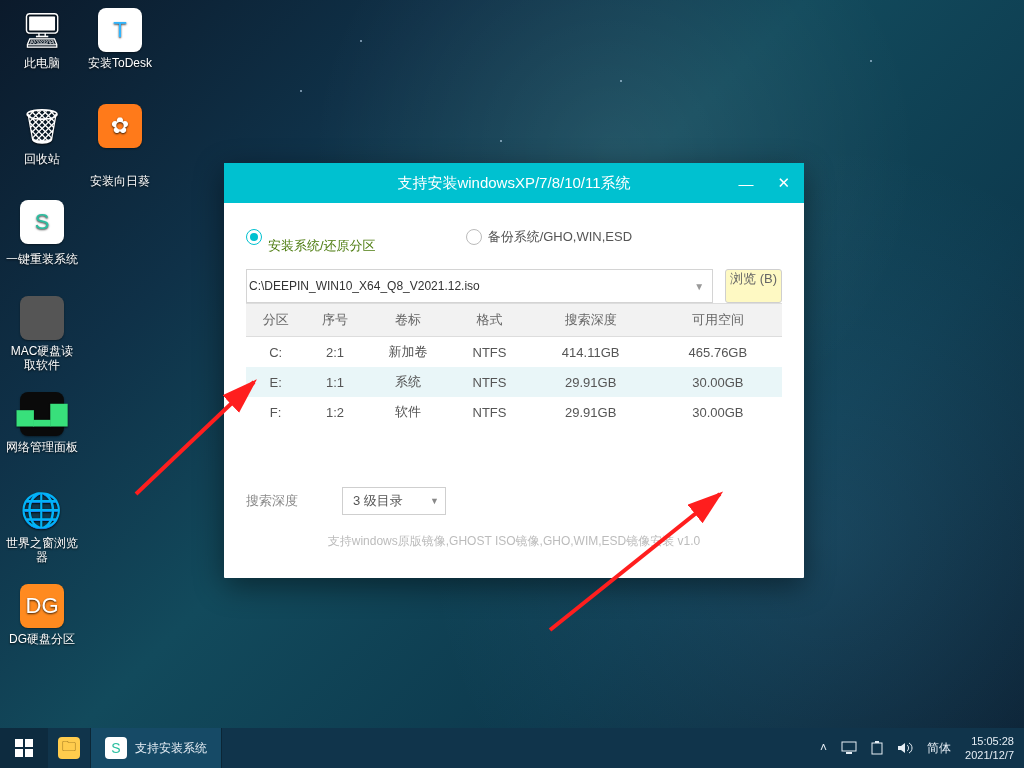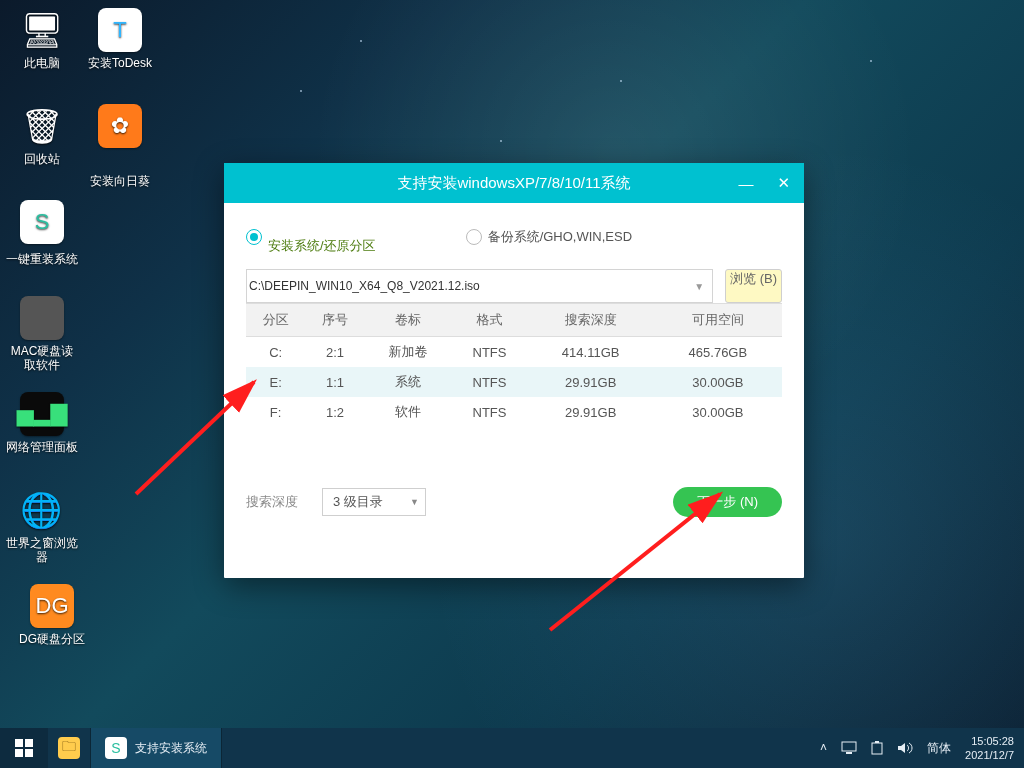--- a/index.html
+++ b/index.html
@@ -68,21 +68,21 @@
   table.parts th{
     background:#f2f2f2;color:#666;font-weight:normal;height:30px;border-top:1px solid #ddd;border-bottom:1px solid #ddd;
   }
   table.parts td{height:28px;text-align:center;color:#555;}
   table.parts tr.sel td{background:#e9f6f8;}
   
   .bottom{display:flex;align-items:center;justify-content:space-between;margin-top:60px;}
   .depth{display:flex;align-items:center;gap:24px;color:#888;font-size:13px;}
   .select{
     height:26px;border:1px solid #cfcfcf;padding:0 22px 0 10px;position:relative;font-size:13px;color:#555;
-    display:flex;align-items:center;min-width:70px;background:#fff;
+    display:flex;align-items:center;min-width:70px;background:#fff;margin-left:20px;
   }
   .select .caret{position:absolute;right:6px;font-size:9px;color:#888;}
   .btn-primary{
     height:30px;padding:0 24px;border:none;border-radius:15px;background:#35c452;color:#fff;
     font-size:13px;cursor:pointer;
   }
   .footer{margin-top:18px;text-align:center;color:#bcbcbc;font-size:12px;}
   
   .arrow-svg{position:absolute;pointer-events:none;}
   
@@ -139,21 +139,21 @@
       </div>
       <div class="dicon" style="left: 4px; top: 392px;">
         <div class="glyph" style="background: rgb(10, 10, 10); color: rgb(56, 224, 123);">▅▂▇</div>
         <div class="lbl" style="white-space: pre-line;">网络管理面板</div>
       </div>
       <div class="dicon" style="left: 4px; top: 488px;">
         <div class="glyph" style="background: transparent; box-shadow: none; font-size: 34px;">🌐</div>
         <div class="lbl" style="white-space: pre-line;">世界之窗浏览
 器</div>
       </div>
-      <div class="dicon" style="left: 4px; top: 584px; margin-left: 10px;">
+      <div class="dicon" style="left: 4px; top: 584px;">
         <div class="glyph" style="background: rgb(255, 138, 31);">DG</div>
         <div class="lbl" style="white-space: pre-line;">DG硬盘分区</div>
       </div>
       <div class="dicon" style="left: 82px; top: 8px;">
         <div class="glyph" style="background: rgb(255, 255, 255); color: rgb(47, 182, 255);">T</div>
         <div class="lbl" style="white-space: pre-line;">安装ToDesk</div>
       </div>
       <div class="dicon" style="left: 82px; top: 104px;">
         <div class="glyph" style="background: rgb(255, 122, 26);">✿</div>
         <div class="lbl" style="white-space: pre-line; margin-top: 26px;">安装向日葵</div>
@@ -230,25 +230,23 @@
       </table>
 
       <div class="bottom">
         <div class="depth">
           <span>搜索深度</span>
           <div class="select">
             <span>3 级目录</span>
             <span class="caret">▼</span>
           </div>
         </div>
-        <button class="btn-primary">
-          <span>下一步 (N)</span>
-        </button>
-      </div>
-
+      </div>
+
+      <div class="footer">支持windows原版镜像,GHOST ISO镜像,GHO,WIM,ESD镜像安装   v1.0</div>
     </div>
   </div>
 
   <svg class="arrow-svg" style="left:130px;top:370px;width:140px;height:130px">
     <defs>
         <marker id="ah1" markerWidth="10" markerHeight="10" refX="8" refY="3" orient="auto">
       <path d="M0,0 L9,3 L0,6 Z" fill="#ff1e1e"></path>
         </marker>
       </defs>
     <line x1="6" y1="124" x2="124" y2="12" stroke="#ff1e1e" stroke-width="4" marker-end="url(#ah1)"></line>

